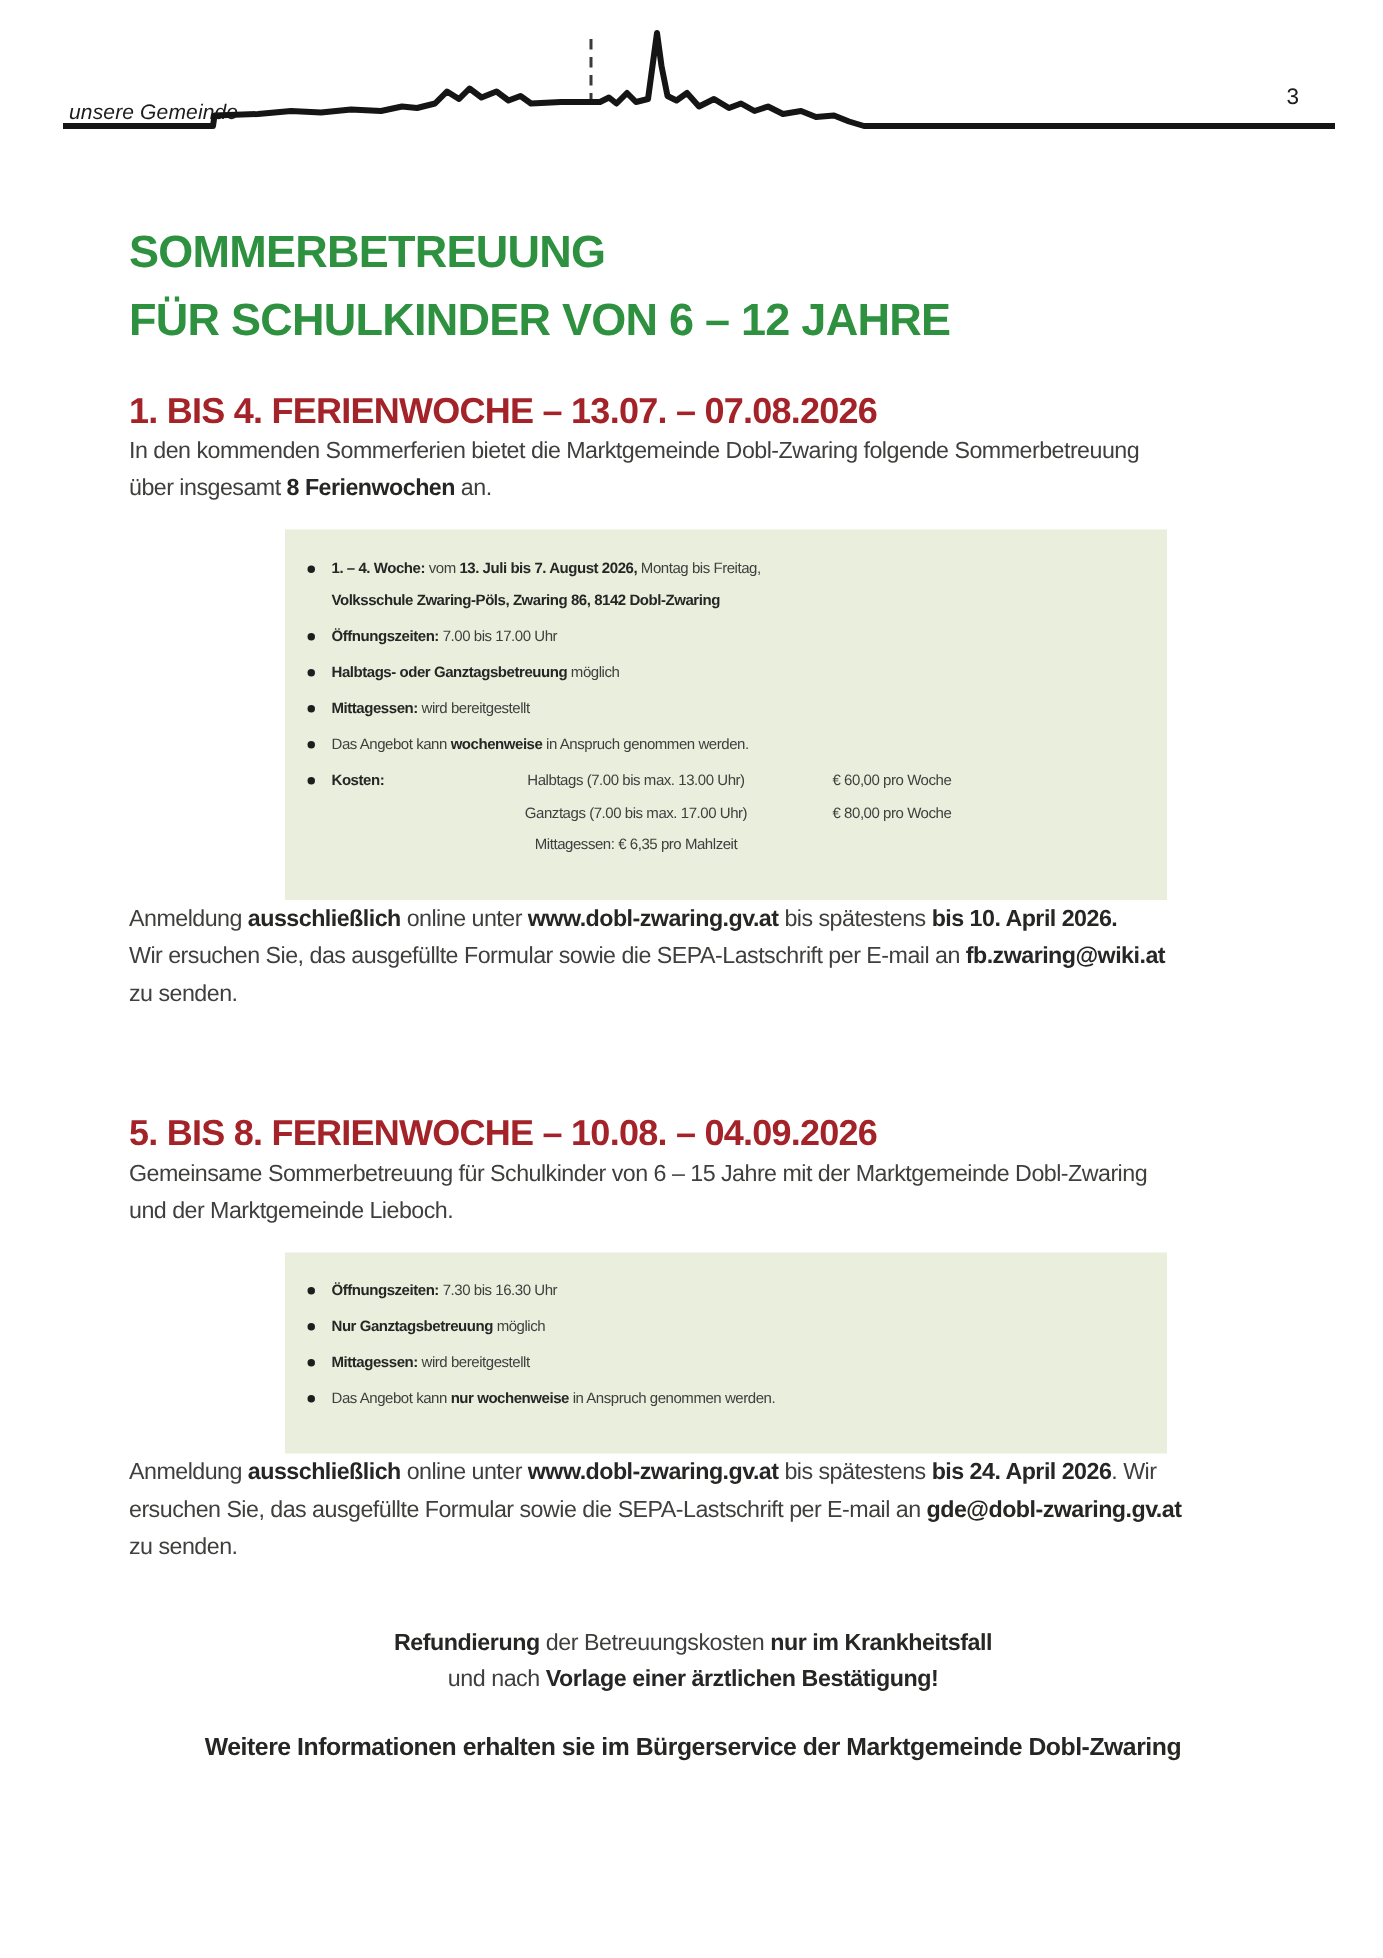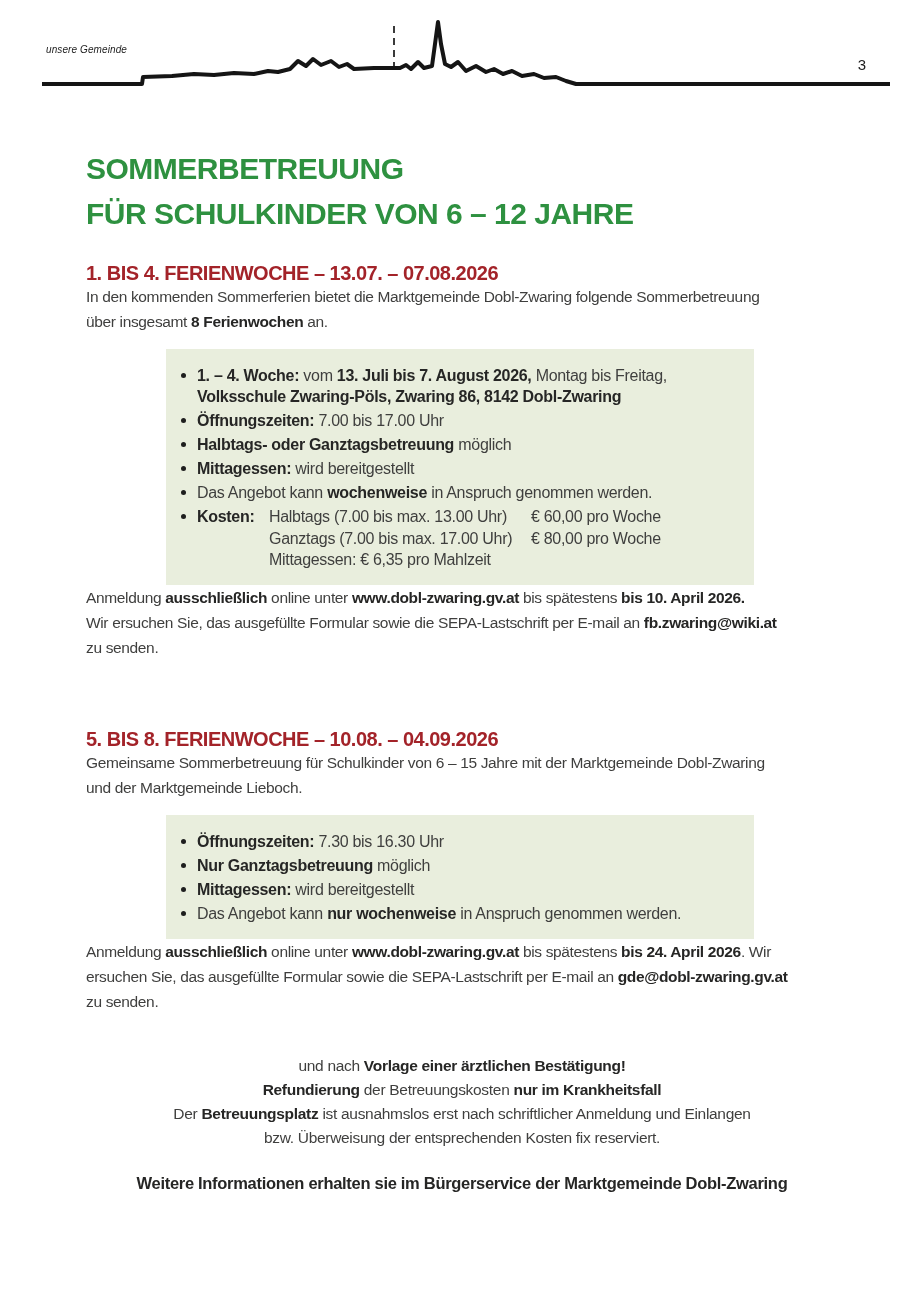--- a/index.html
+++ b/index.html
@@ -8,49 +8,49 @@
   *{box-sizing:border-box;}
   html,body{margin:0;padding:0;}
   body{
     width:922px;height:1305px;background:#ffffff;overflow:hidden;position:relative;
     font-family:"Liberation Sans","DejaVu Sans",sans-serif;color:var(--text);
   }
   .page{width:922px;height:1305px;position:relative;}
 
   
   .header{position:relative;height:104px;}
-  .brand{position:absolute;left:46px;top:44px;font-style:italic;font-size:10px;color:#1c1c1c;letter-spacing:0.1px;}
+  .brand{position:absolute;left:46px;top:66px;font-style:italic;font-size:14px;color:#1c1c1c;letter-spacing:0.1px;}
   .pagenum{position:absolute;right:56px;top:56px;font-size:15px;color:#1c1c1c;}
   .skyline{position:absolute;left:42px;top:14px;width:848px;height:80px;}
 
   
   .content{padding:0 84px 0 86px;}
 
   h1{color:var(--green);font-size:30px;line-height:1.5;margin:42px 0 0;font-weight:700;letter-spacing:-0.5px;}
-  h2{color:var(--red);font-size:20px;line-height:1.1;margin:26px 0 0;font-weight:700;letter-spacing:-0.5px;}
+  h2{color:var(--red);font-size:24px;line-height:1.1;margin:26px 0 0;font-weight:700;letter-spacing:-0.5px;}
   .h2-gap{margin-top:68px;}
 
   p.body{font-size:15.5px;line-height:25px;margin:0 0 0;letter-spacing:-0.35px;}
   p.body .b, .notice .b, .btext .b, .klabel{font-weight:700;color:var(--dark);}
   .red{color:var(--red);}
 
   .greenbox{
-    background:var(--box_bg);margin:15px 0 0 80px;width:588px;
-    padding:13px 16px 12px 12px;font-size:16px;line-height:21.5px;letter-spacing:-0.3px;
+    background:var(--box_bg);margin:15px 0 0 104px;width:588px;
+    padding:13px 16px 23px 12px;font-size:10px;line-height:21.5px;letter-spacing:-0.3px;
   }
   .bullets{margin:0;padding:0;}
   .bullet{display:flex;margin:2.5px 0;}
   .dot{width:5px;height:5px;border-radius:50%;background:#1e1e1e;flex:0 0 5px;margin:8px 11px 0 3px;}
   .btext{flex:1;}
 
   .kflex{display:flex;flex:1;}
   .klabel{flex:0 0 72px;}
   .krows{flex:1;}
   .krow{display:flex;}
-  .kdesc{flex:0 0 262px;}
+  .kdesc{flex:0 0 262px;text-align:center;}
   .kprice{flex:1;}
 
   .notice{text-align:center;margin-top:40px;font-size:15.5px;line-height:24px;letter-spacing:-0.3px;}
   .notice p{margin:0;}
 
   .footer{text-align:center;margin-top:24px;}
   .footer .l1{font-weight:700;font-size:16.5px;color:var(--dark);letter-spacing:-0.3px;}
 </style>
 </head>
 <body>
@@ -161,23 +161,22 @@
               <span class="btext"><span>Das Angebot kann </span><span class="b">nur wochenweise</span><span> in Anspruch genommen werden.</span></span>
             </div>
 
           </div>
       </div>
 
       <p class="body"><span>Anmeldung </span><span class="b">ausschließlich</span><span> online unter </span><span class="b">www.dobl-zwaring.gv.at</span><span> bis spätestens </span><span class="b">bis 24. April 2026</span><span>. Wir</span><br><span>ersuchen Sie, das ausgefüllte Formular sowie die SEPA-Lastschrift per E-mail an </span><span class="b">gde@dobl-zwaring.gv.at</span><br><span>zu senden.</span></p>
     </section>
 
     <div class="notice">
+      <p><span class="b red">Refundierung</span><span> der Betreuungskosten </span><span class="b red">nur im Krankheitsfall</span></p>
       <p><span>und nach </span><span class="b red">Vorlage einer ärztlichen Bestätigung!</span></p>
-      <p><span class="b red">Refundierung</span><span> der Betreuungskosten </span><span class="b red">nur im Krankheitsfall</span></p>
-      <p><span>Der </span><span class="b">Betreuungsplatz</span><span> ist ausnahmslos erst nach schriftlicher Anmeldung und Einlangen</span><br><span>bzw. Überweisung der entsprechenden Kosten fix reserviert.</span></p>
     </div>
 
     <div class="footer">
       <div class="l1">Weitere Informationen erhalten sie im Bürgerservice der Marktgemeinde Dobl-Zwaring</div>
 
     </div>
 
   </div>
 </div>
 

